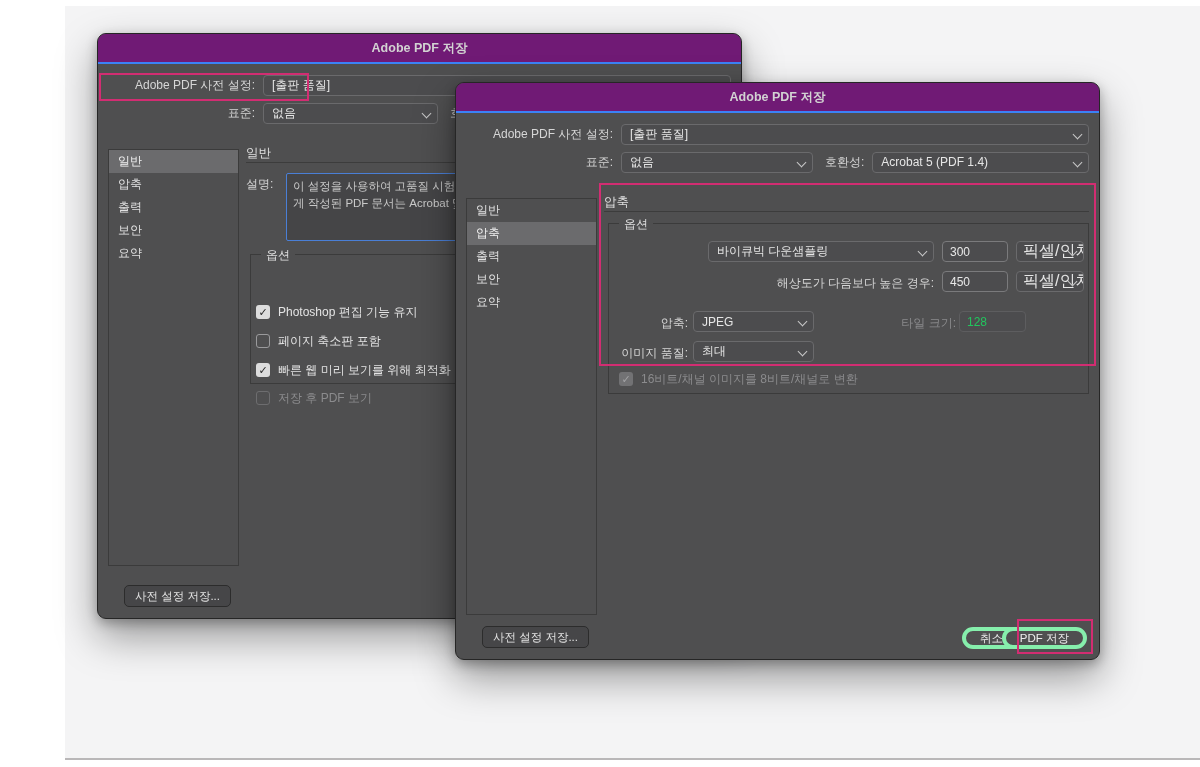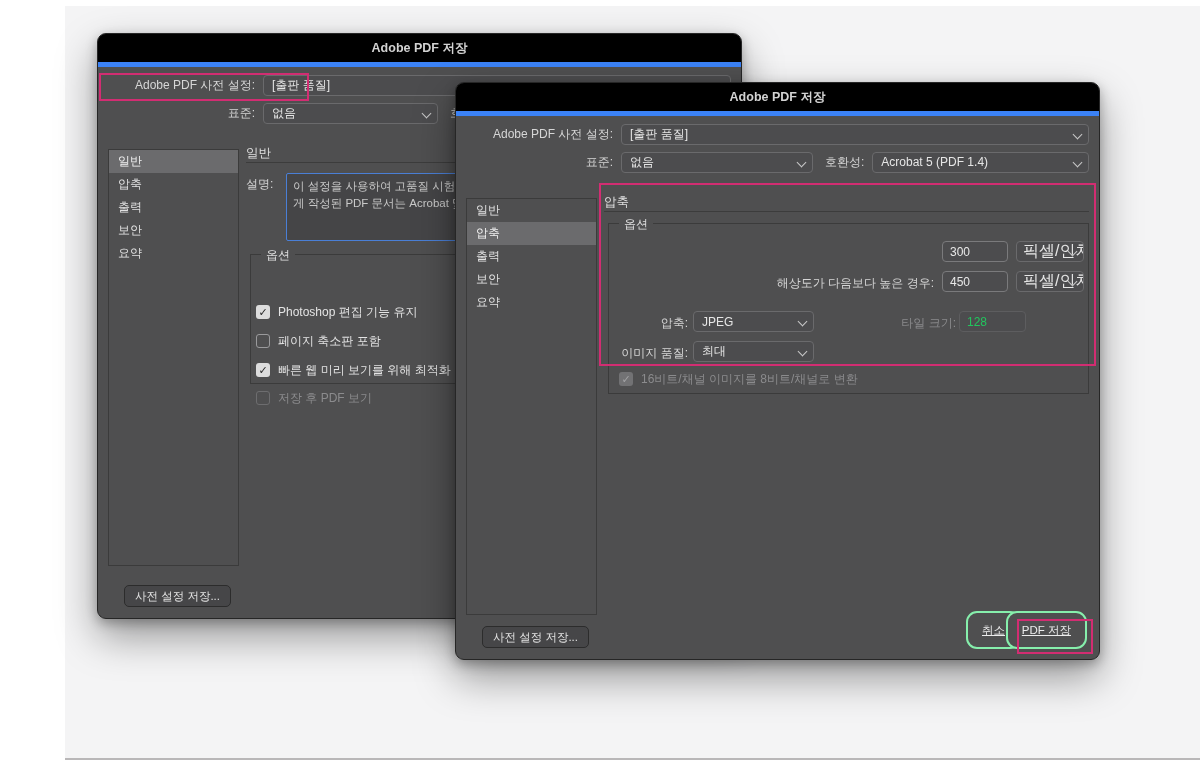--- a/index.html
+++ b/index.html
@@ -19,21 +19,21 @@
   .dialog{
     position:absolute;background:#4f4f50;border:1px solid #262626;border-radius:9px;
     box-shadow:0 18px 40px rgba(0,0,0,.38),0 4px 12px rgba(0,0,0,.28);
     color:#d8d8d8;font-size:12px;
   }
   .dialog.back{left:97px;top:33px;width:643px;height:584px;}
   .dialog.front{left:455px;top:82px;width:643px;height:576px;}
 
   .titlebar{
     position:absolute;left:0;top:0;right:0;height:28px;
-    background:#000000;border-radius:8px 8px 0 0;border-bottom:5px solid #3b82f6;
+    background:#701a75;border-radius:8px 8px 0 0;border-bottom:2px solid #3b82f6;
     display:flex;align-items:center;justify-content:center;
     font-weight:bold;font-size:12.5px;color:#d2d2d2;
   }
 
   .row{position:absolute;left:10px;right:10px;height:22px;display:flex;align-items:center;}
   .row1{top:40px;}
   .row2{top:68px;}
   .flbl{flex:none;width:147px;text-align:right;margin-right:8px;color:#d6d6d6;white-space:nowrap;}
   .flbl2{flex:none;margin:0 8px 0 12px;color:#d6d6d6;white-space:nowrap;}
 
@@ -109,23 +109,23 @@
   .annot.front-save{right:6px;bottom:5px;width:72px;height:31px;}
 
   
   .btn{
     position:absolute;height:22px;display:inline-flex;align-items:center;justify-content:center;
     background:#464648;border:1px solid #2c2c2c;border-radius:5px;padding:0 10px;
     color:#e2e2e2;font-size:11.5px;white-space:nowrap;box-sizing:border-box;margin-left:16px;
   }
   .btn.save-preset{left:10px;bottom:11px;}
   .pill{
-    position:absolute;height:38px;display:inline-flex;align-items:center;justify-content:center;
-    background:#4f4f50;border:2px solid #86efac;border-radius:11px;padding:0 14px;
-    color:#ececec;font-size:11.5px;white-space:nowrap;box-sizing:border-box;text-decoration:underline;
+    position:absolute;height:22px;display:inline-flex;align-items:center;justify-content:center;
+    background:#4f4f50;border:4px solid #86efac;border-radius:11px;padding:0 14px;
+    color:#ececec;font-size:11.5px;white-space:nowrap;box-sizing:border-box;
   }
   .pill.cancel{right:78px;bottom:10px;}
   .pill.save{right:12px;bottom:10px;}
 </style>
 </head>
 <body>
 
 <div class="panel"></div>
 
 <div class="dialog back">
@@ -233,20 +233,24 @@
     <div class="sb-item">보안</div>
     <div class="sb-item">요약</div>
   </div>
 
   <div class="content-header">압축</div>
   <div class="content-sep"></div>
 
   <div class="groupbox opts"></div>
   <span class="grouplabel opts">옵션</span>
 
+  <div class="dd abs-dd" style="left:252px;top:158px;width:226px;">
+    <span>바이큐빅 다운샘플링</span>
+    <span class="chev"></span>
+  </div>
   <div class="input" style="left:486px;top:158px;width:66px;">
     <span>300</span>
   </div>
   <div class="dd abs-dd small" style="left:560px;top:158px;width:68px;">
     <span>픽셀/인치</span>
     <span class="chev"></span>
   </div>
 
   <span class="rlabel" style="left:252px;top:192px;width:226px;">해상도가 다음보다 높은 경우:</span>
   <div class="input" style="left:486px;top:188px;width:66px;">

